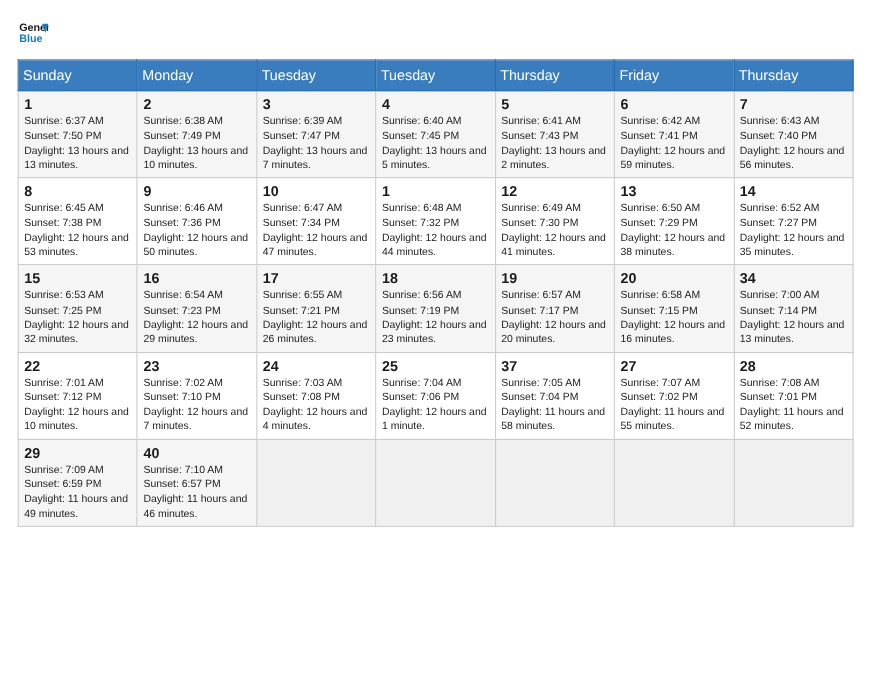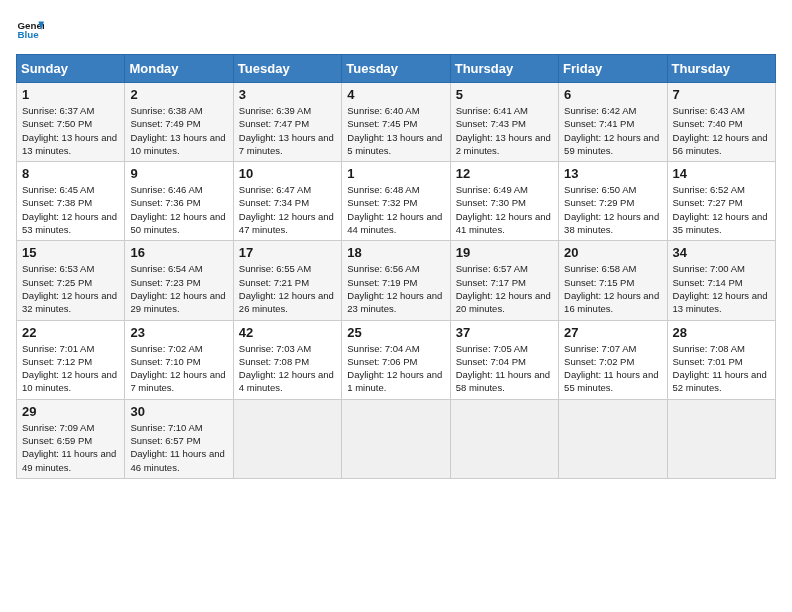--- a/index.html
+++ b/index.html
@@ -41,21 +41,21 @@
       width: 100%;
       border-collapse: collapse;
       font-size: 10px;
     }
     thead tr th {
       background-color: #3a7dbf;
       color: #fff;
       padding: 6px 4px;
       text-align: left;
       font-size: 13px;
-      font-weight: bold;
+      font-weight: normal;
       border: 1px solid #2a6aaa;
     }
     tbody tr td {
       border: 1px solid #ccc;
       padding: 4px 5px;
       vertical-align: top;
       width: 14.28%;
       min-height: 70px;
       background: #fff;
     }
@@ -132,29 +132,29 @@
         <td><span class="day-number">16</span><span class="day-detail">Sunrise: 6:54 AM<br>Sunset: 7:23 PM<br>Daylight: 12 hours and 29 minutes.</span></td>
         <td><span class="day-number">17</span><span class="day-detail">Sunrise: 6:55 AM<br>Sunset: 7:21 PM<br>Daylight: 12 hours and 26 minutes.</span></td>
         <td><span class="day-number">18</span><span class="day-detail">Sunrise: 6:56 AM<br>Sunset: 7:19 PM<br>Daylight: 12 hours and 23 minutes.</span></td>
         <td><span class="day-number">19</span><span class="day-detail">Sunrise: 6:57 AM<br>Sunset: 7:17 PM<br>Daylight: 12 hours and 20 minutes.</span></td>
         <td><span class="day-number">20</span><span class="day-detail">Sunrise: 6:58 AM<br>Sunset: 7:15 PM<br>Daylight: 12 hours and 16 minutes.</span></td>
         <td><span class="day-number">34</span><span class="day-detail">Sunrise: 7:00 AM<br>Sunset: 7:14 PM<br>Daylight: 12 hours and 13 minutes.</span></td>
       </tr>
       <tr>
         <td><span class="day-number">22</span><span class="day-detail">Sunrise: 7:01 AM<br>Sunset: 7:12 PM<br>Daylight: 12 hours and 10 minutes.</span></td>
         <td><span class="day-number">23</span><span class="day-detail">Sunrise: 7:02 AM<br>Sunset: 7:10 PM<br>Daylight: 12 hours and 7 minutes.</span></td>
-        <td><span class="day-number">42</span><span class="day-detail">Sunrise: 7:03 AM<br>Sunset: 7:08 PM<br>Daylight: 12 hours and 4 minutes.</span></td>
+        <td><span class="day-number">24</span><span class="day-detail">Sunrise: 7:03 AM<br>Sunset: 7:08 PM<br>Daylight: 12 hours and 4 minutes.</span></td>
         <td><span class="day-number">25</span><span class="day-detail">Sunrise: 7:04 AM<br>Sunset: 7:06 PM<br>Daylight: 12 hours and 1 minute.</span></td>
         <td><span class="day-number">37</span><span class="day-detail">Sunrise: 7:05 AM<br>Sunset: 7:04 PM<br>Daylight: 11 hours and 58 minutes.</span></td>
         <td><span class="day-number">27</span><span class="day-detail">Sunrise: 7:07 AM<br>Sunset: 7:02 PM<br>Daylight: 11 hours and 55 minutes.</span></td>
         <td><span class="day-number">28</span><span class="day-detail">Sunrise: 7:08 AM<br>Sunset: 7:01 PM<br>Daylight: 11 hours and 52 minutes.</span></td>
       </tr>
       <tr>
         <td><span class="day-number">29</span><span class="day-detail">Sunrise: 7:09 AM<br>Sunset: 6:59 PM<br>Daylight: 11 hours and 49 minutes.</span></td>
-        <td><span class="day-number">30</span><span class="day-detail">Sunrise: 7:10 AM<br>Sunset: 6:57 PM<br>Daylight: 11 hours and 46 minutes.</span></td>
+        <td><span class="day-number">40</span><span class="day-detail">Sunrise: 7:10 AM<br>Sunset: 6:57 PM<br>Daylight: 11 hours and 46 minutes.</span></td>
         <td class="empty-cell"></td>
         <td class="empty-cell"></td>
         <td class="empty-cell"></td>
         <td class="empty-cell"></td>
         <td class="empty-cell"></td>
       </tr>
     </tbody>
 </table>
 
 </body></html>

